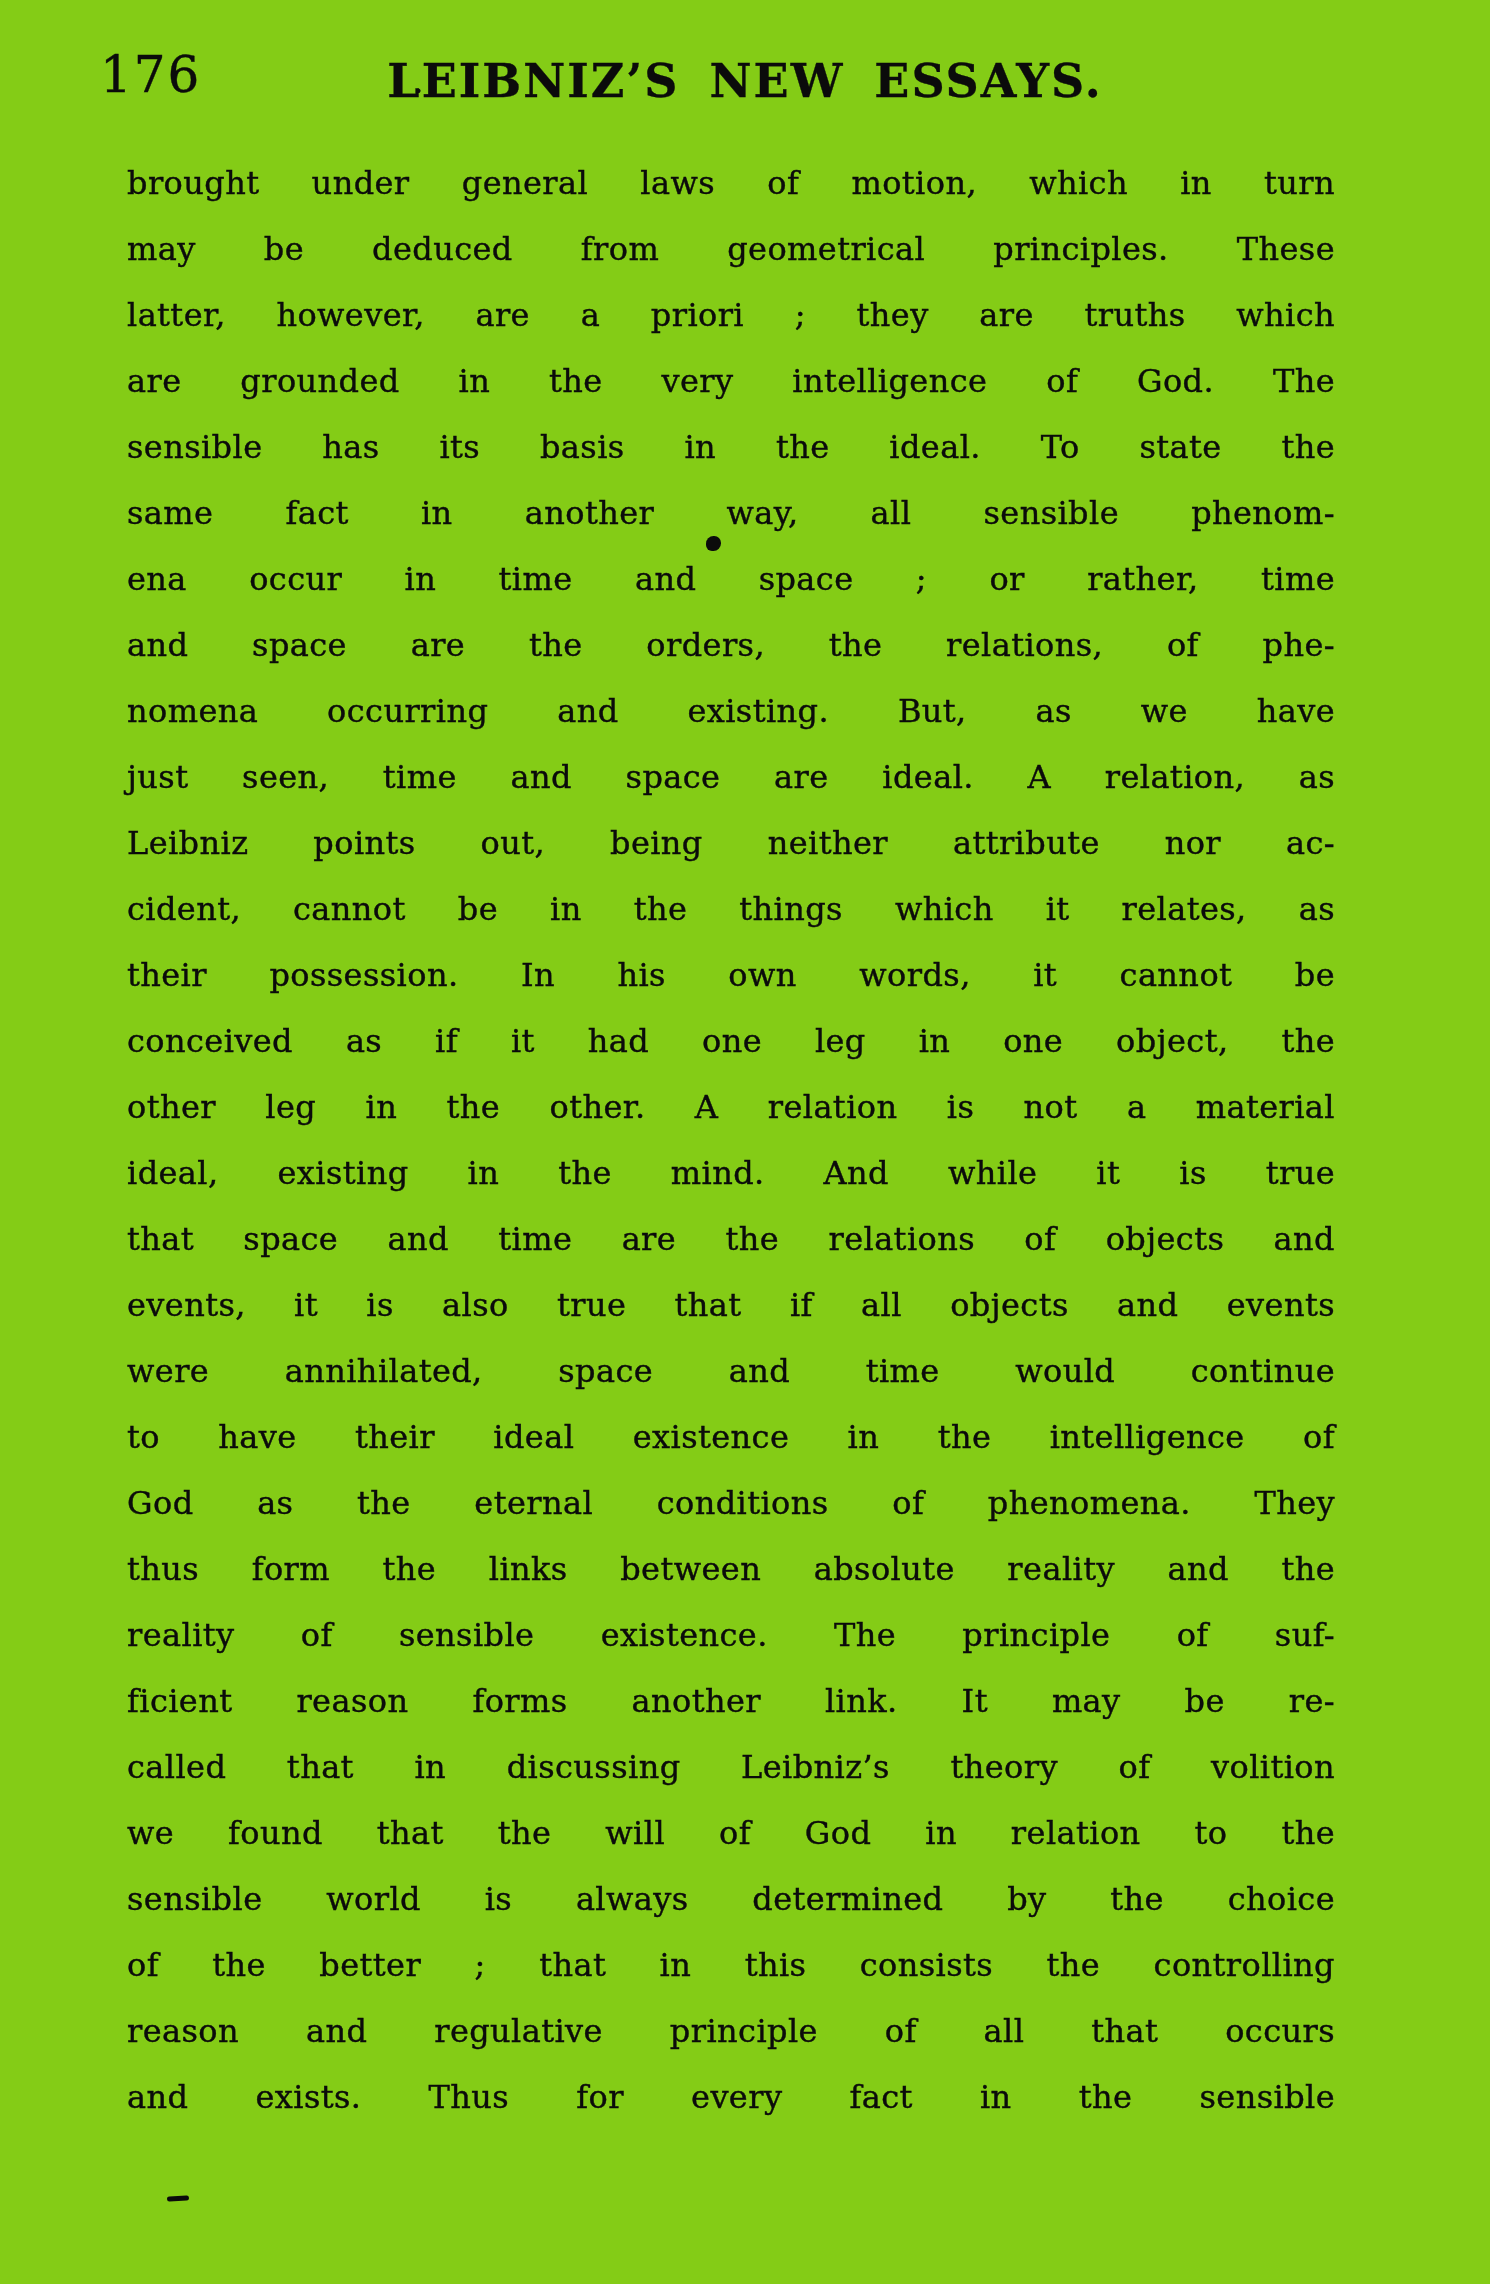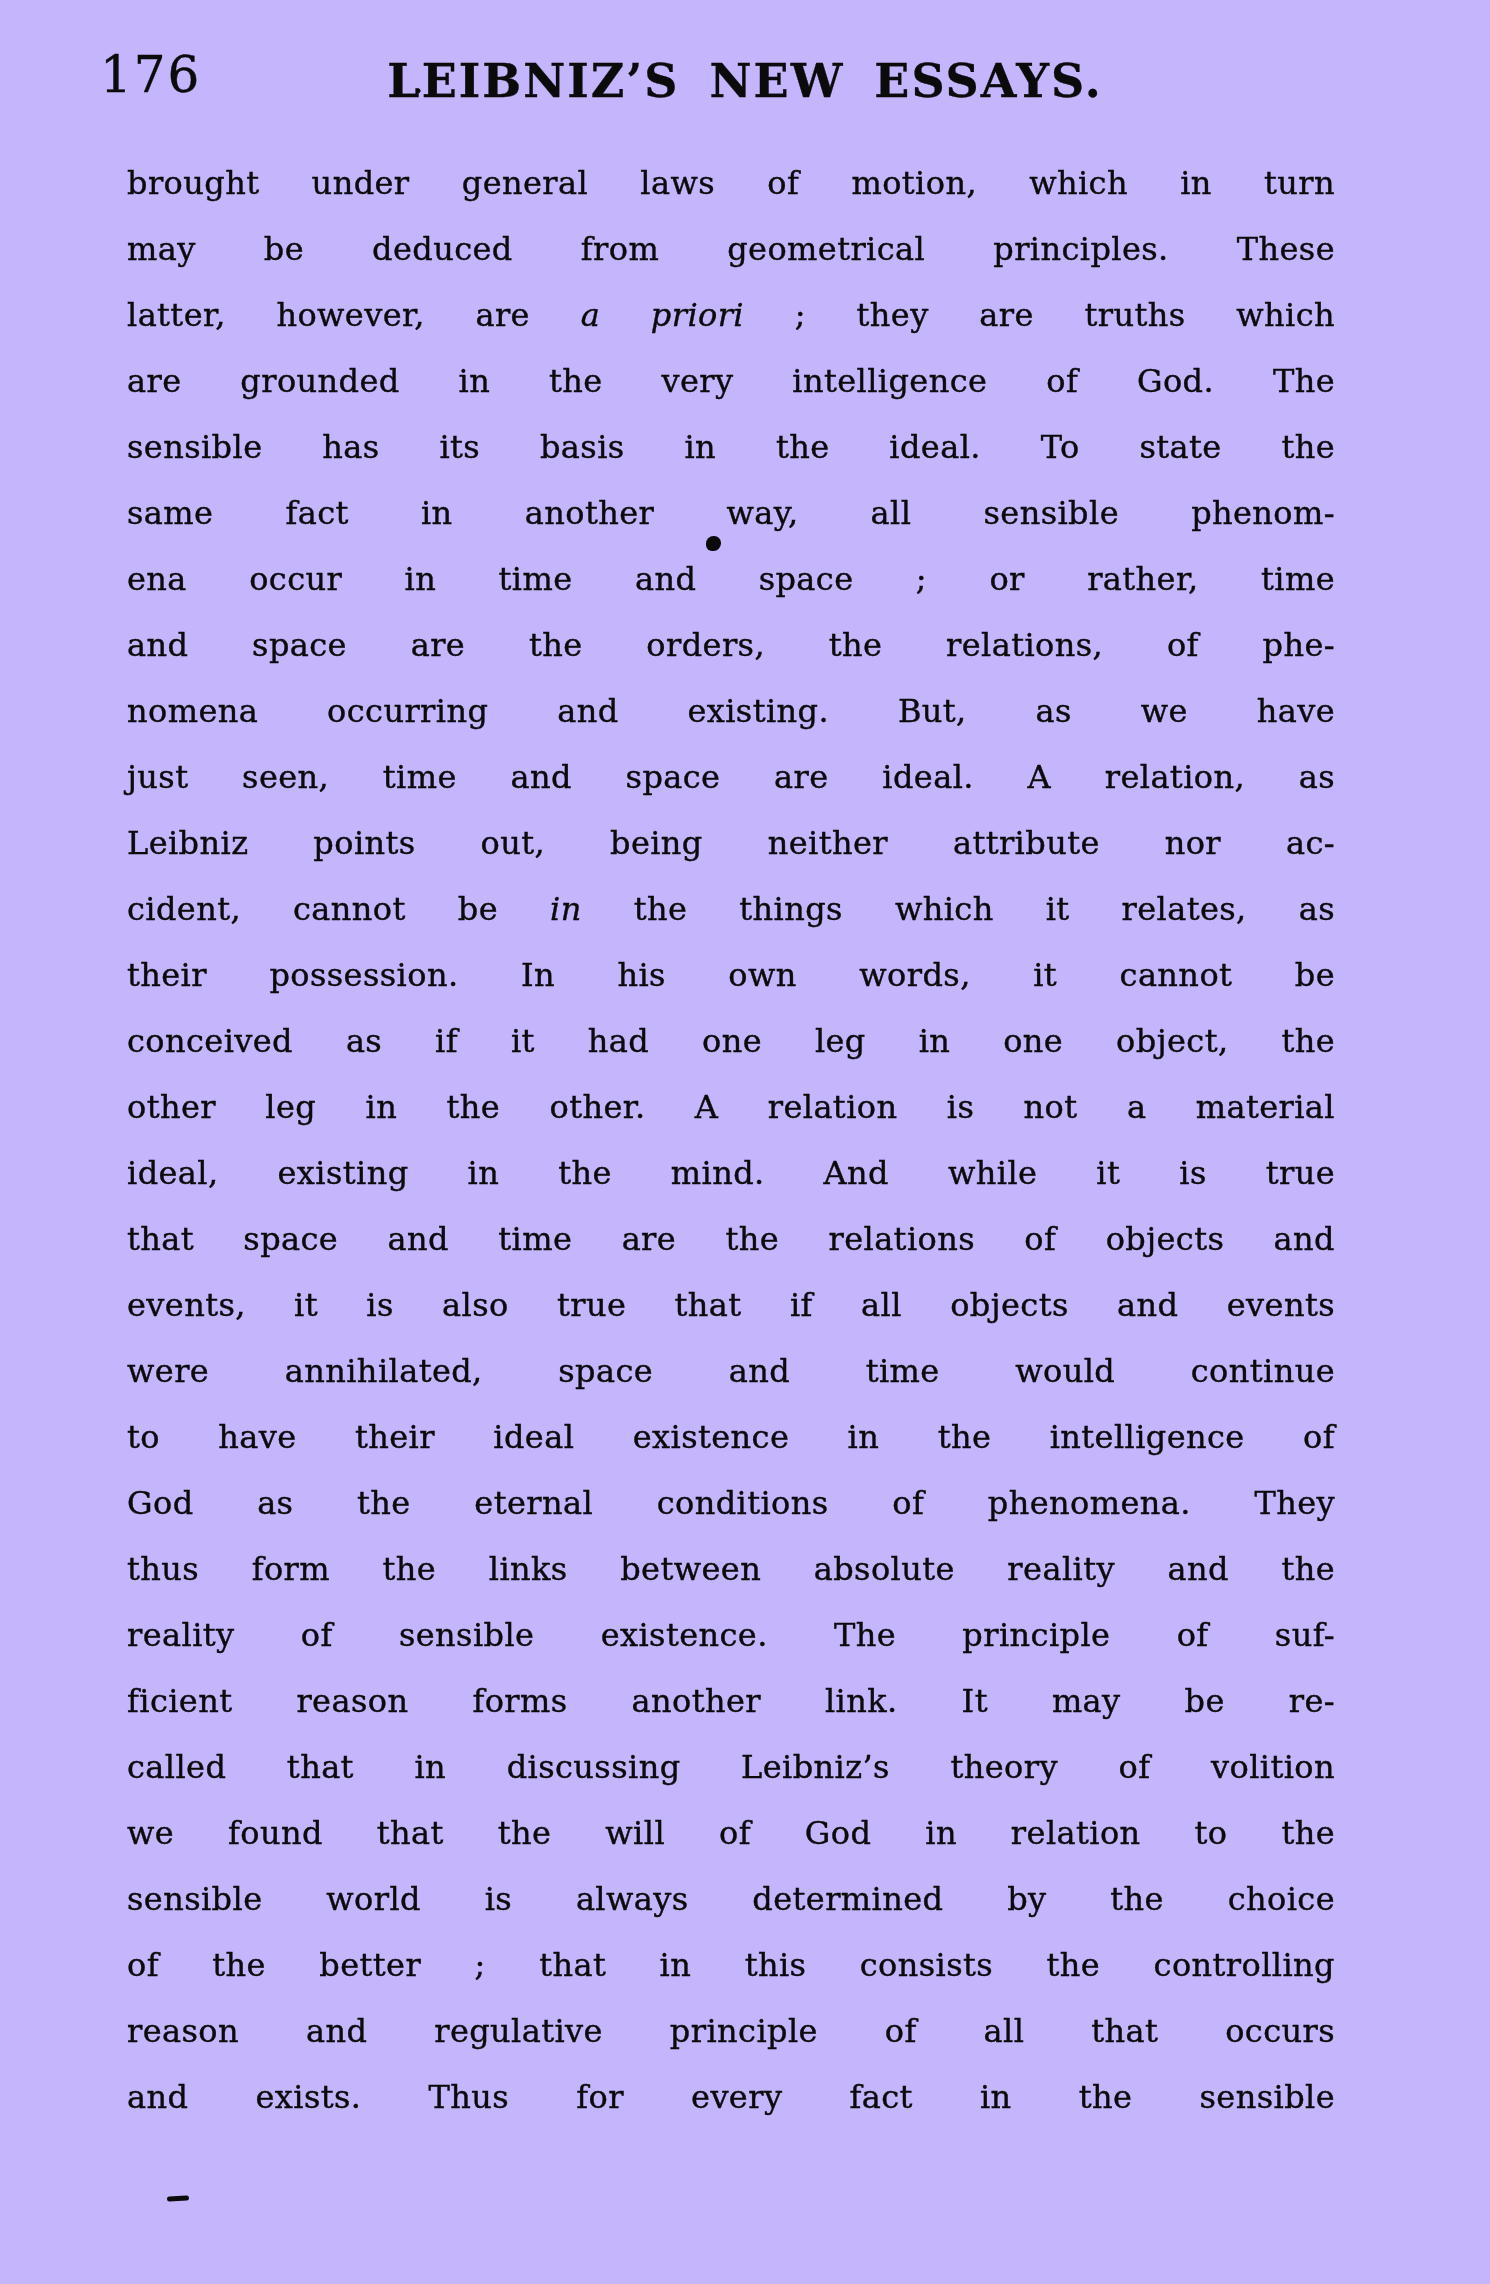--- a/index.html
+++ b/index.html
@@ -4,21 +4,21 @@
 <style>
   html, body {
     margin: 0;
     padding: 0;
     background: #e8e8e8;
   }
   .page {
     position: relative;
     width: 1490px;
     height: 2284px;
-    background: #c4b5fd;
+    background: #84cc16;
     color: #0b0b0b;
     font-family: "DejaVu Serif", "Liberation Serif", serif;
     overflow: hidden;
     margin: 0 auto;
   }
 
   
   .running-header {
     position: absolute;
     left: 0;
@@ -68,21 +68,21 @@
   .line {
     height: 66px;
     line-height: 66px;
     font-size: 32px;
     letter-spacing: 0.4px;
     text-align: justify;
     text-align-last: justify;
     -webkit-text-stroke: 0.4px #0b0b0b;
     white-space: normal;
   }
-  .line .it { font-style: italic; }
+  .line .it { }
 
   
   .ink-speck {
     position: absolute;
     background: #0b0b0b;
   }
   .speck-under-way {
     left: 706px;
     top: 536px;
     width: 15px;

